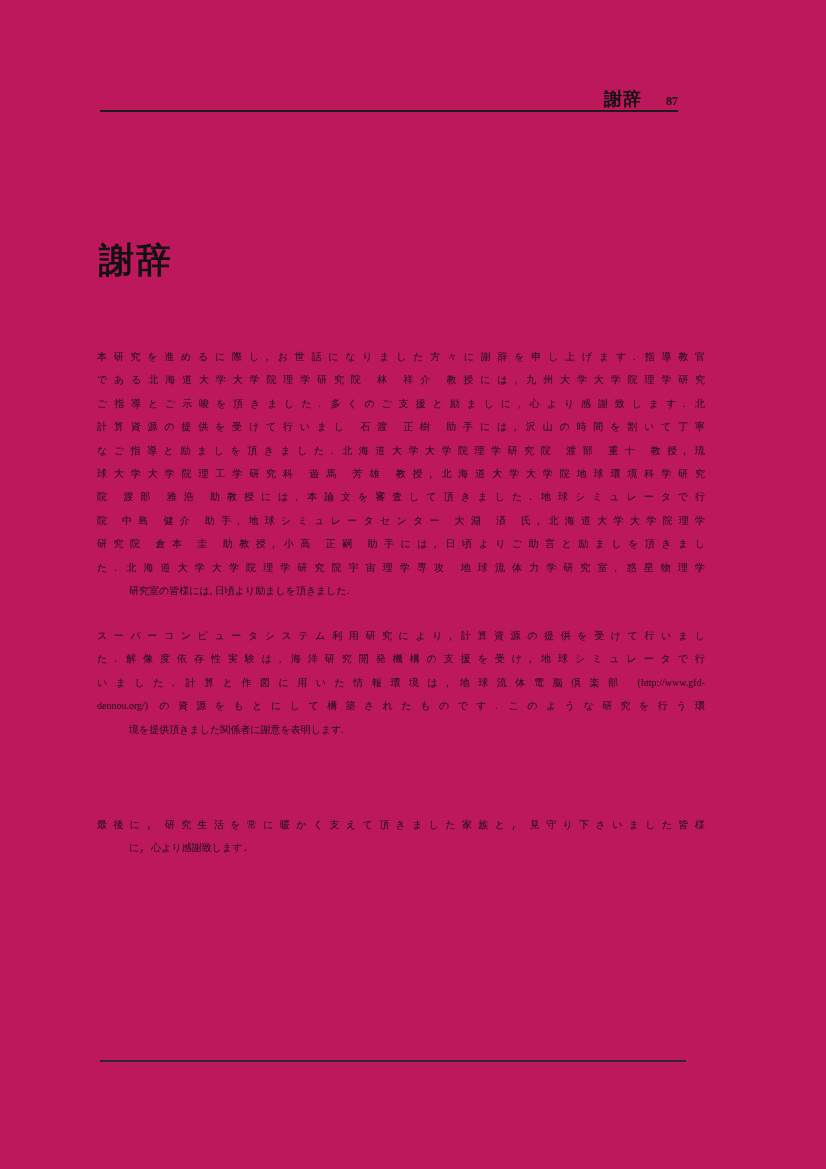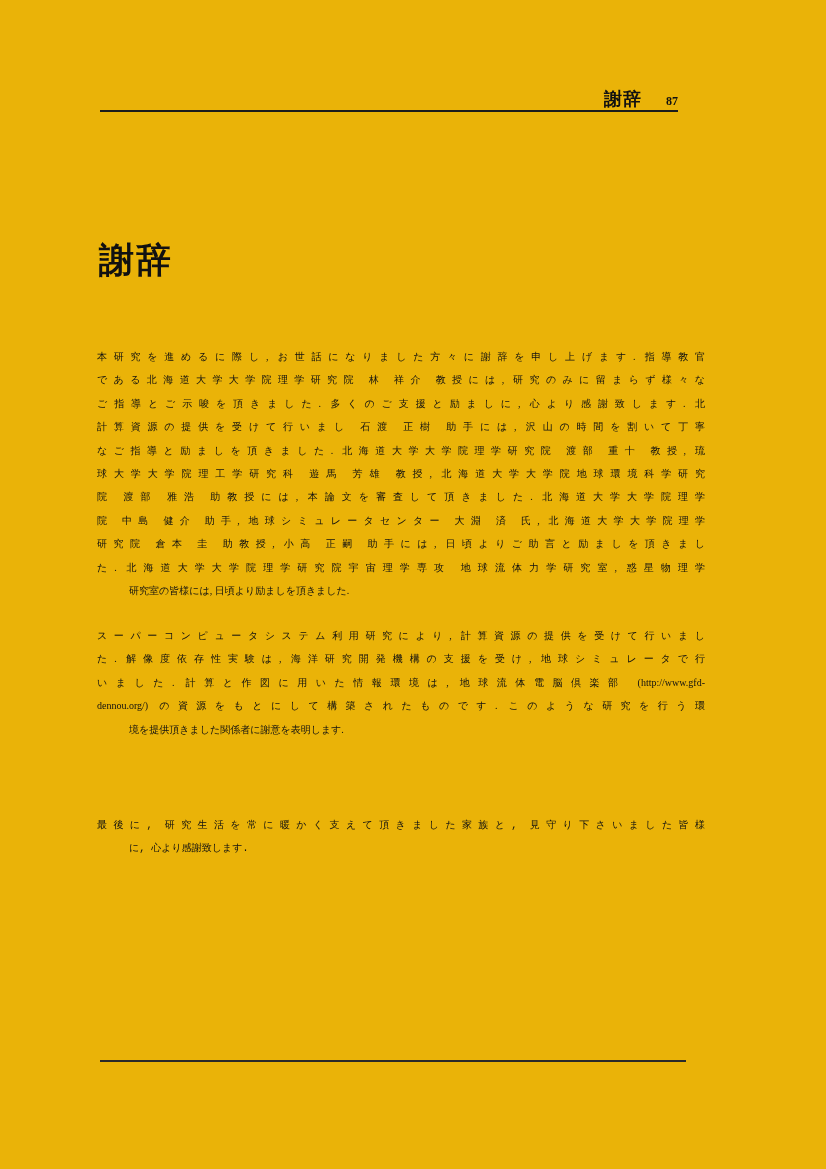--- a/index.html
+++ b/index.html
@@ -4,21 +4,21 @@
 <style>
   html, body {
     margin: 0;
     padding: 0;
     background: #ffffff;
   }
   .page {
     position: relative;
     width: 826px;
     height: 1169px;
-    background: #eab308;
+    background: #be185d;
     font-family: "Liberation Serif", "DejaVu Serif", serif;
     color: #111111;
     overflow: hidden;
   }
   
   .running-header {
     position: absolute;
     left: 100px;
     top: 87px;
     width: 578px;
@@ -97,26 +97,26 @@
     <span class="rh-title">謝辞</span>
     <span class="rh-page">87</span>
   </div>
 
   <div class="header-rule"></div>
 
   <h1 class="chapter-title">謝辞</h1>
 
   <div class="para" id="para-1">
       <div class="line">本研究を進めるに際し, お世話になりました方々に謝辞を申し上げます. 指導教官</div>
-      <div class="line">である北海道大学大学院理学研究院 林 祥介 教授には, 研究のみに留まらず様々な</div>
+      <div class="line">である北海道大学大学院理学研究院 林 祥介 教授には, 九州大学大学院理学研究</div>
       <div class="line">ご指導とご示唆を頂きました. 多くのご支援と励ましに, 心より感謝致します. 北</div>
       <div class="line">計算資源の提供を受けて行いまし 石渡 正樹 助手には, 沢山の時間を割いて丁寧</div>
       <div class="line">なご指導と励ましを頂きました. 北海道大学大学院理学研究院 渡部 重十 教授, 琉</div>
       <div class="line">球大学大学院理工学研究科 遊馬 芳雄 教授, 北海道大学大学院地球環境科学研究</div>
-      <div class="line">院 渡部 雅浩 助教授には, 本論文を審査して頂きました. 北海道大学大学院理学</div>
+      <div class="line">院 渡部 雅浩 助教授には, 本論文を審査して頂きました. 地球シミュレータで行</div>
       <div class="line">院 中島 健介 助手, 地球シミュレータセンター 大淵 済 氏, 北海道大学大学院理学</div>
       <div class="line">研究院 倉本 圭 助教授, 小高 正嗣 助手には, 日頃よりご助言と励ましを頂きまし</div>
       <div class="line">た. 北海道大学大学院理学研究院宇宙理学専攻 地球流体力学研究室, 惑星物理学</div>
       <div class="line">研究室の皆様には, 日頃より励ましを頂きました.</div>
     </div>
 
   <div class="para" id="para-2">
       <div class="line">スーパーコンピュータシステム利用研究により, 計算資源の提供を受けて行いまし</div>
       <div class="line">た. 解像度依存性実験は, 海洋研究開発機構の支援を受け, 地球シミュレータで行</div>
       <div class="line">いました. 計算と作図に用いた情報環境は, 地球流体電脳倶楽部 (http://www.gfd-</div>

